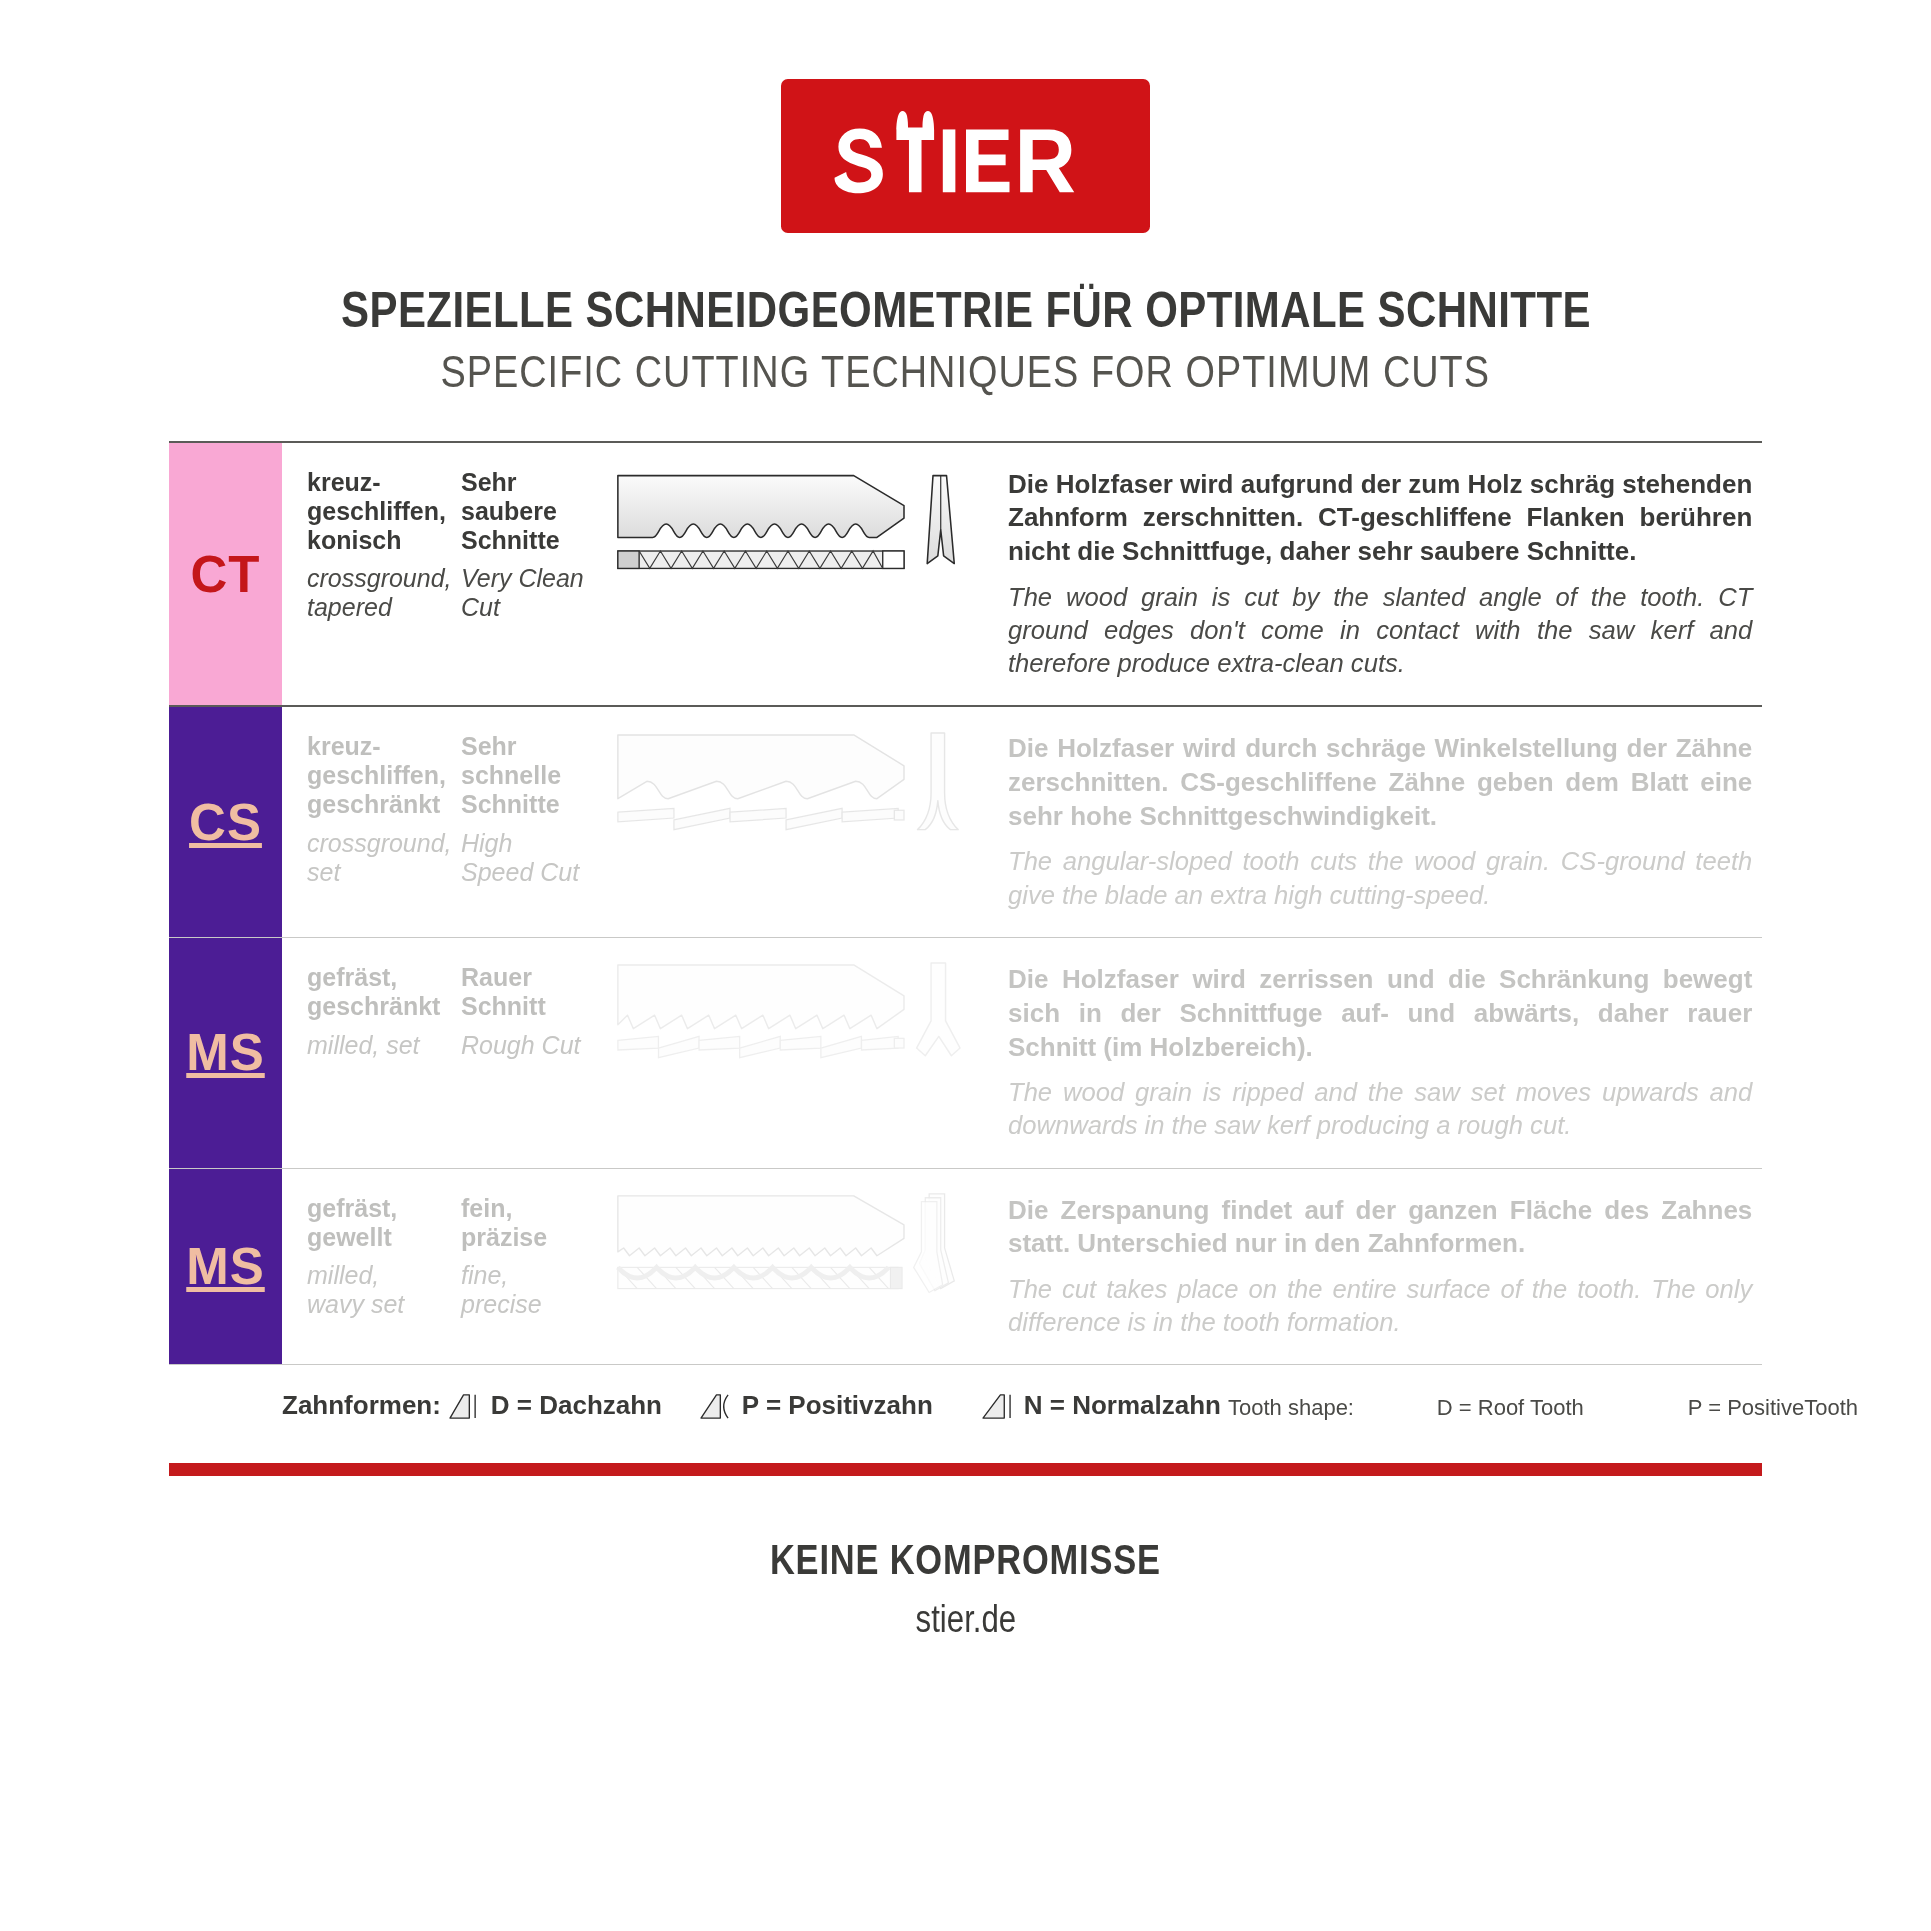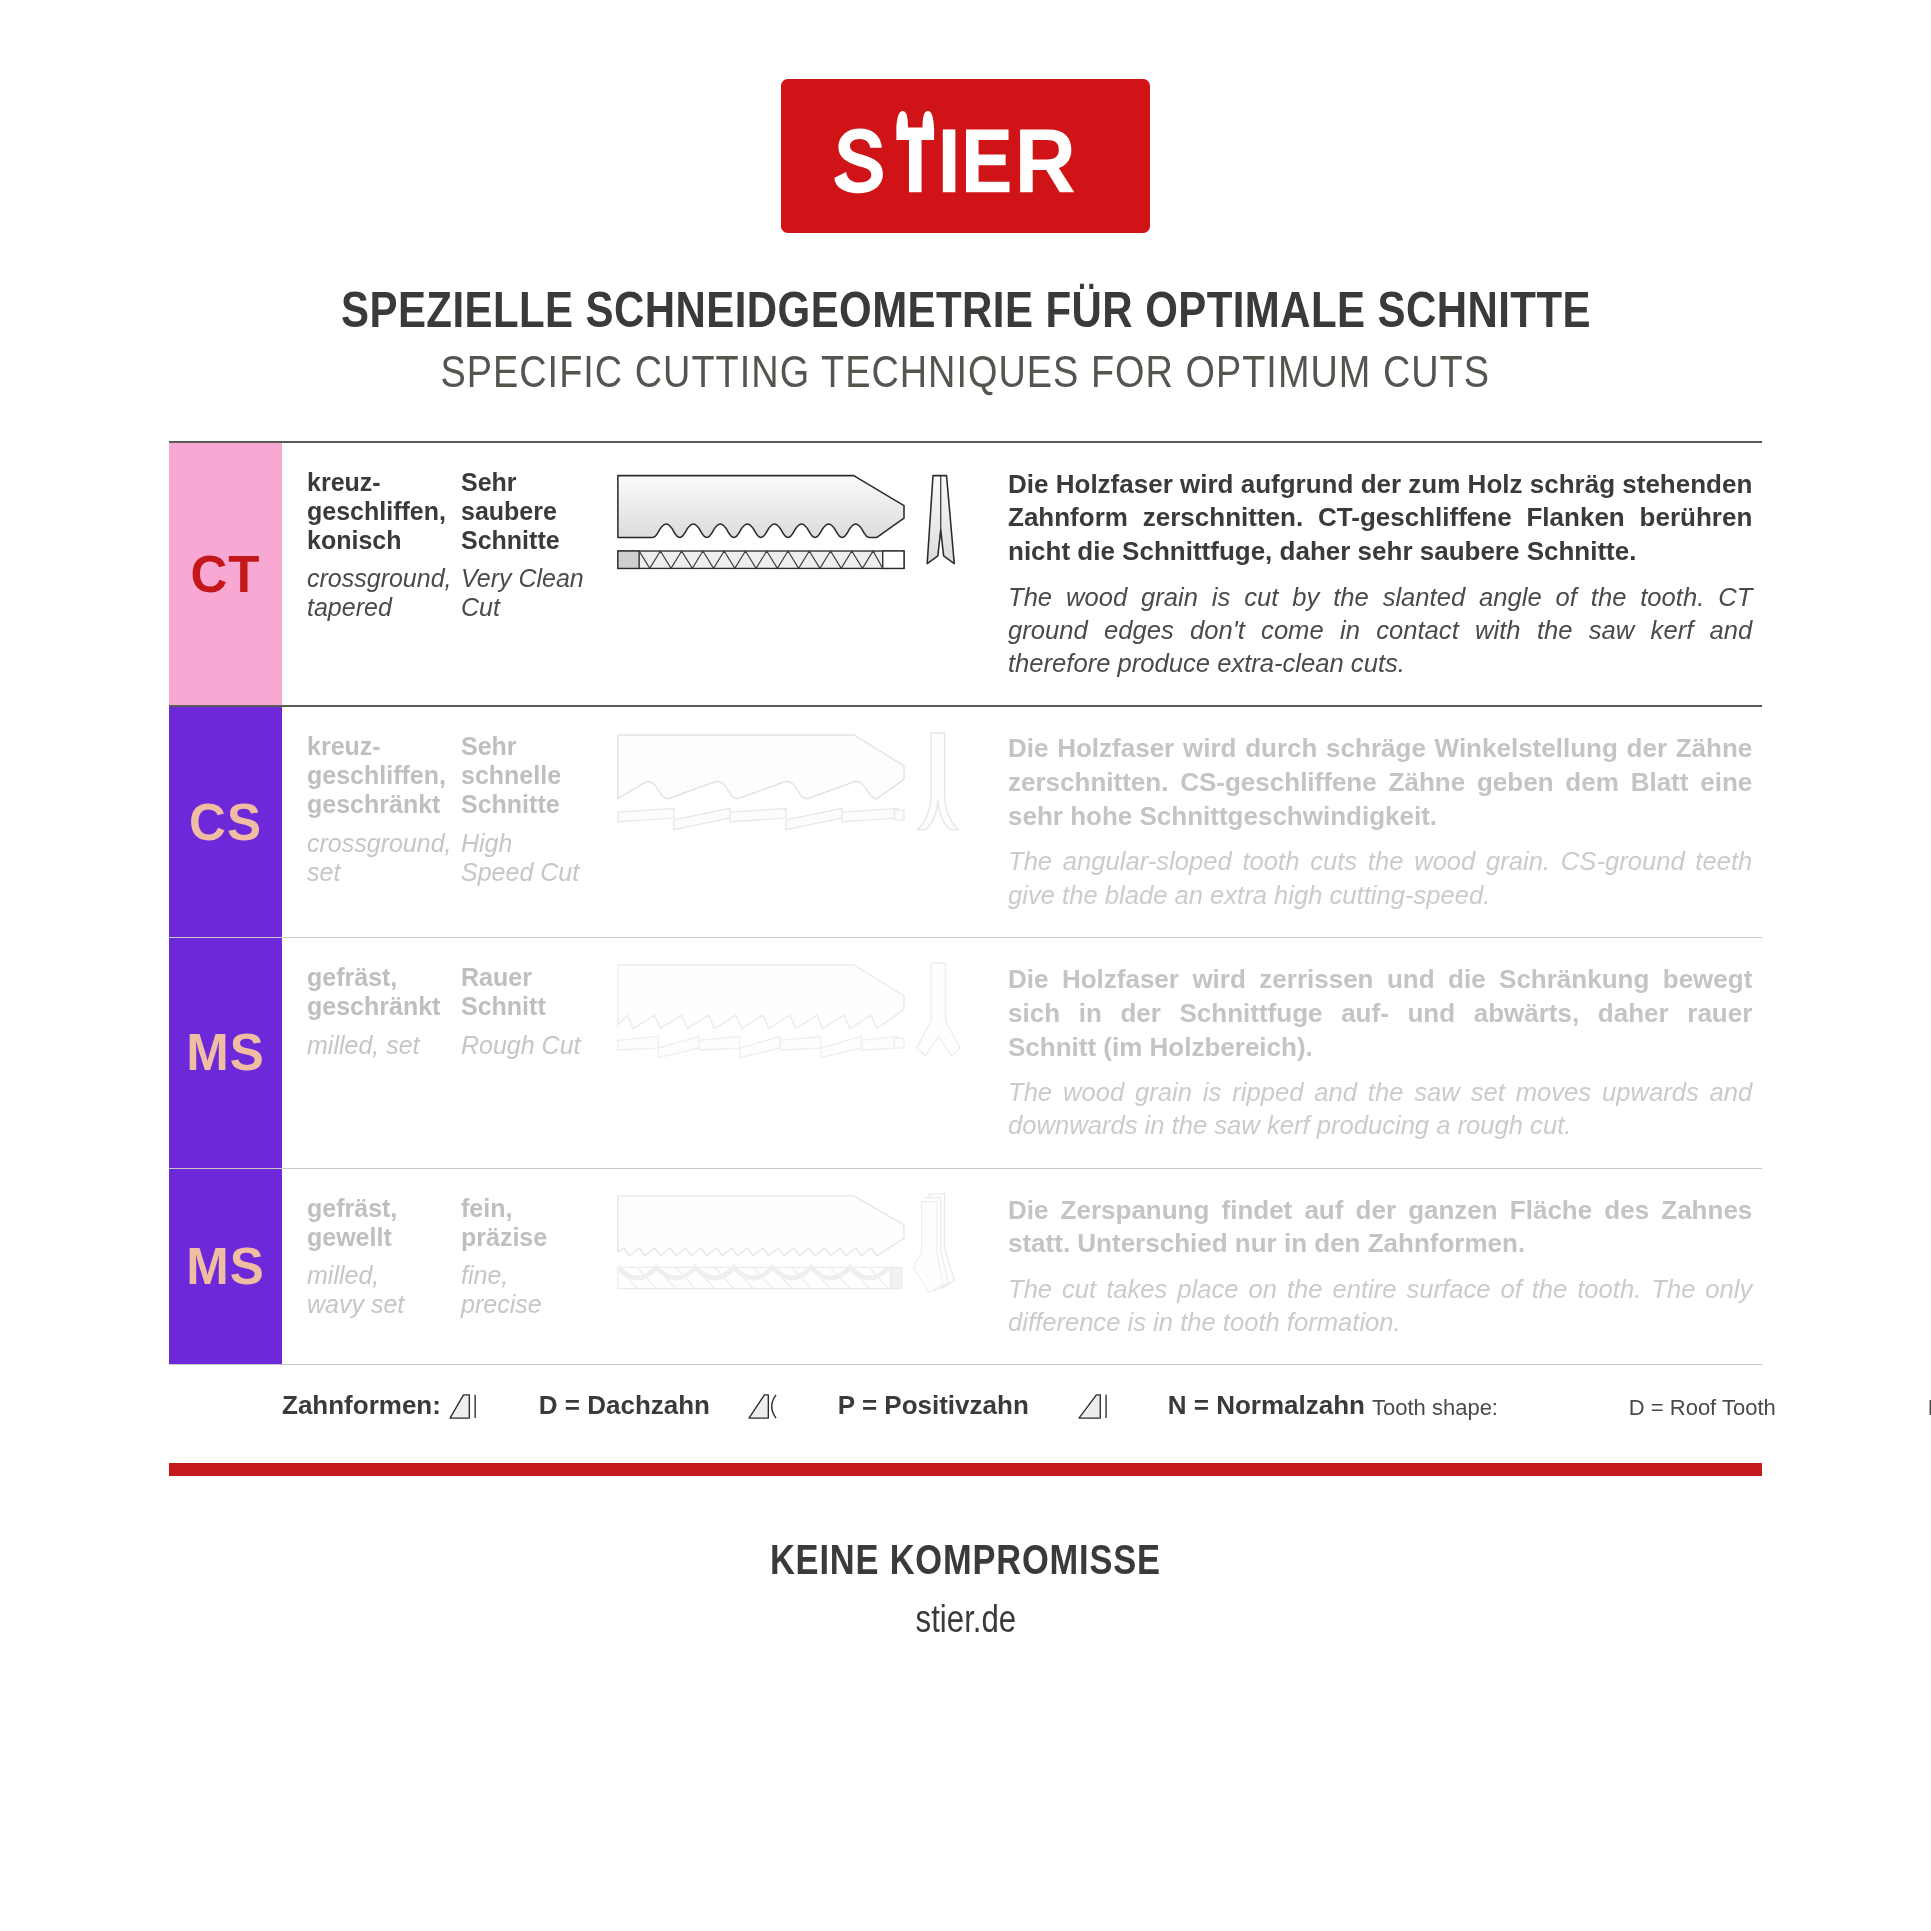--- a/index.html
+++ b/index.html
@@ -66,21 +66,21 @@
   .row:last-of-type { border-bottom: 1.9px solid #c9c9c7; }
 
   .cell-code {
     width: 113px;
     flex: 0 0 113px;
     display: flex; align-items: center; justify-content: center;
     font-size: 51px; font-weight: bold;
     letter-spacing: 1px;
   }
   .cell-code.active { background: #f9a8d4; color: #c4171a; }
-  .cell-code.dim    { background: #6d28d9; color: #f0bda2; }
+  .cell-code.dim    { background: #4c1d95; color: #f0bda2; text-decoration: underline; }
 
   .cell-term {
     width: 179px; flex: 0 0 179px;
     padding: 25px 0 25px 25px;
   }
   .cell-quality {
     width: 153px; flex: 0 0 153px;
     padding: 25px 0 25px 0;
   }
   .cell-fig {
@@ -133,21 +133,21 @@
     display: flex; flex-direction: row;
   }
   .legend-line {
     display: flex; align-items: center;
     white-space: nowrap;
   }
   .legend-line.l1 { font-size: 26px; font-weight: bold; color: #3a3a38; }
   .legend-line.l2 { font-size: 22px; color: #4a4a47; margin-top: 3.9px; }
   .lg-label  { width: 162px; flex:0 0 162px; }
   .lg-icon   { width: 41px; flex:0 0 41px; display:flex; align-items:flex-end; justify-content:center; }
-  .lg-item   { width: 210px; flex:0 0 210px; padding-left: 5.8px; margin-left: 48px; }
+  .lg-item   { width: 210px; flex:0 0 210px; padding-left: 5.8px; }
   .lg-item.wide { width: 241px; flex:0 0 241px; }
   .lg-spacer { width: 41px; flex:0 0 41px; }
 
   
   .red-rule {
     width: 1593px; height: 12.6px;
     background: #c41a1c;
     margin-top: 42px;
   }
   .f-de {

